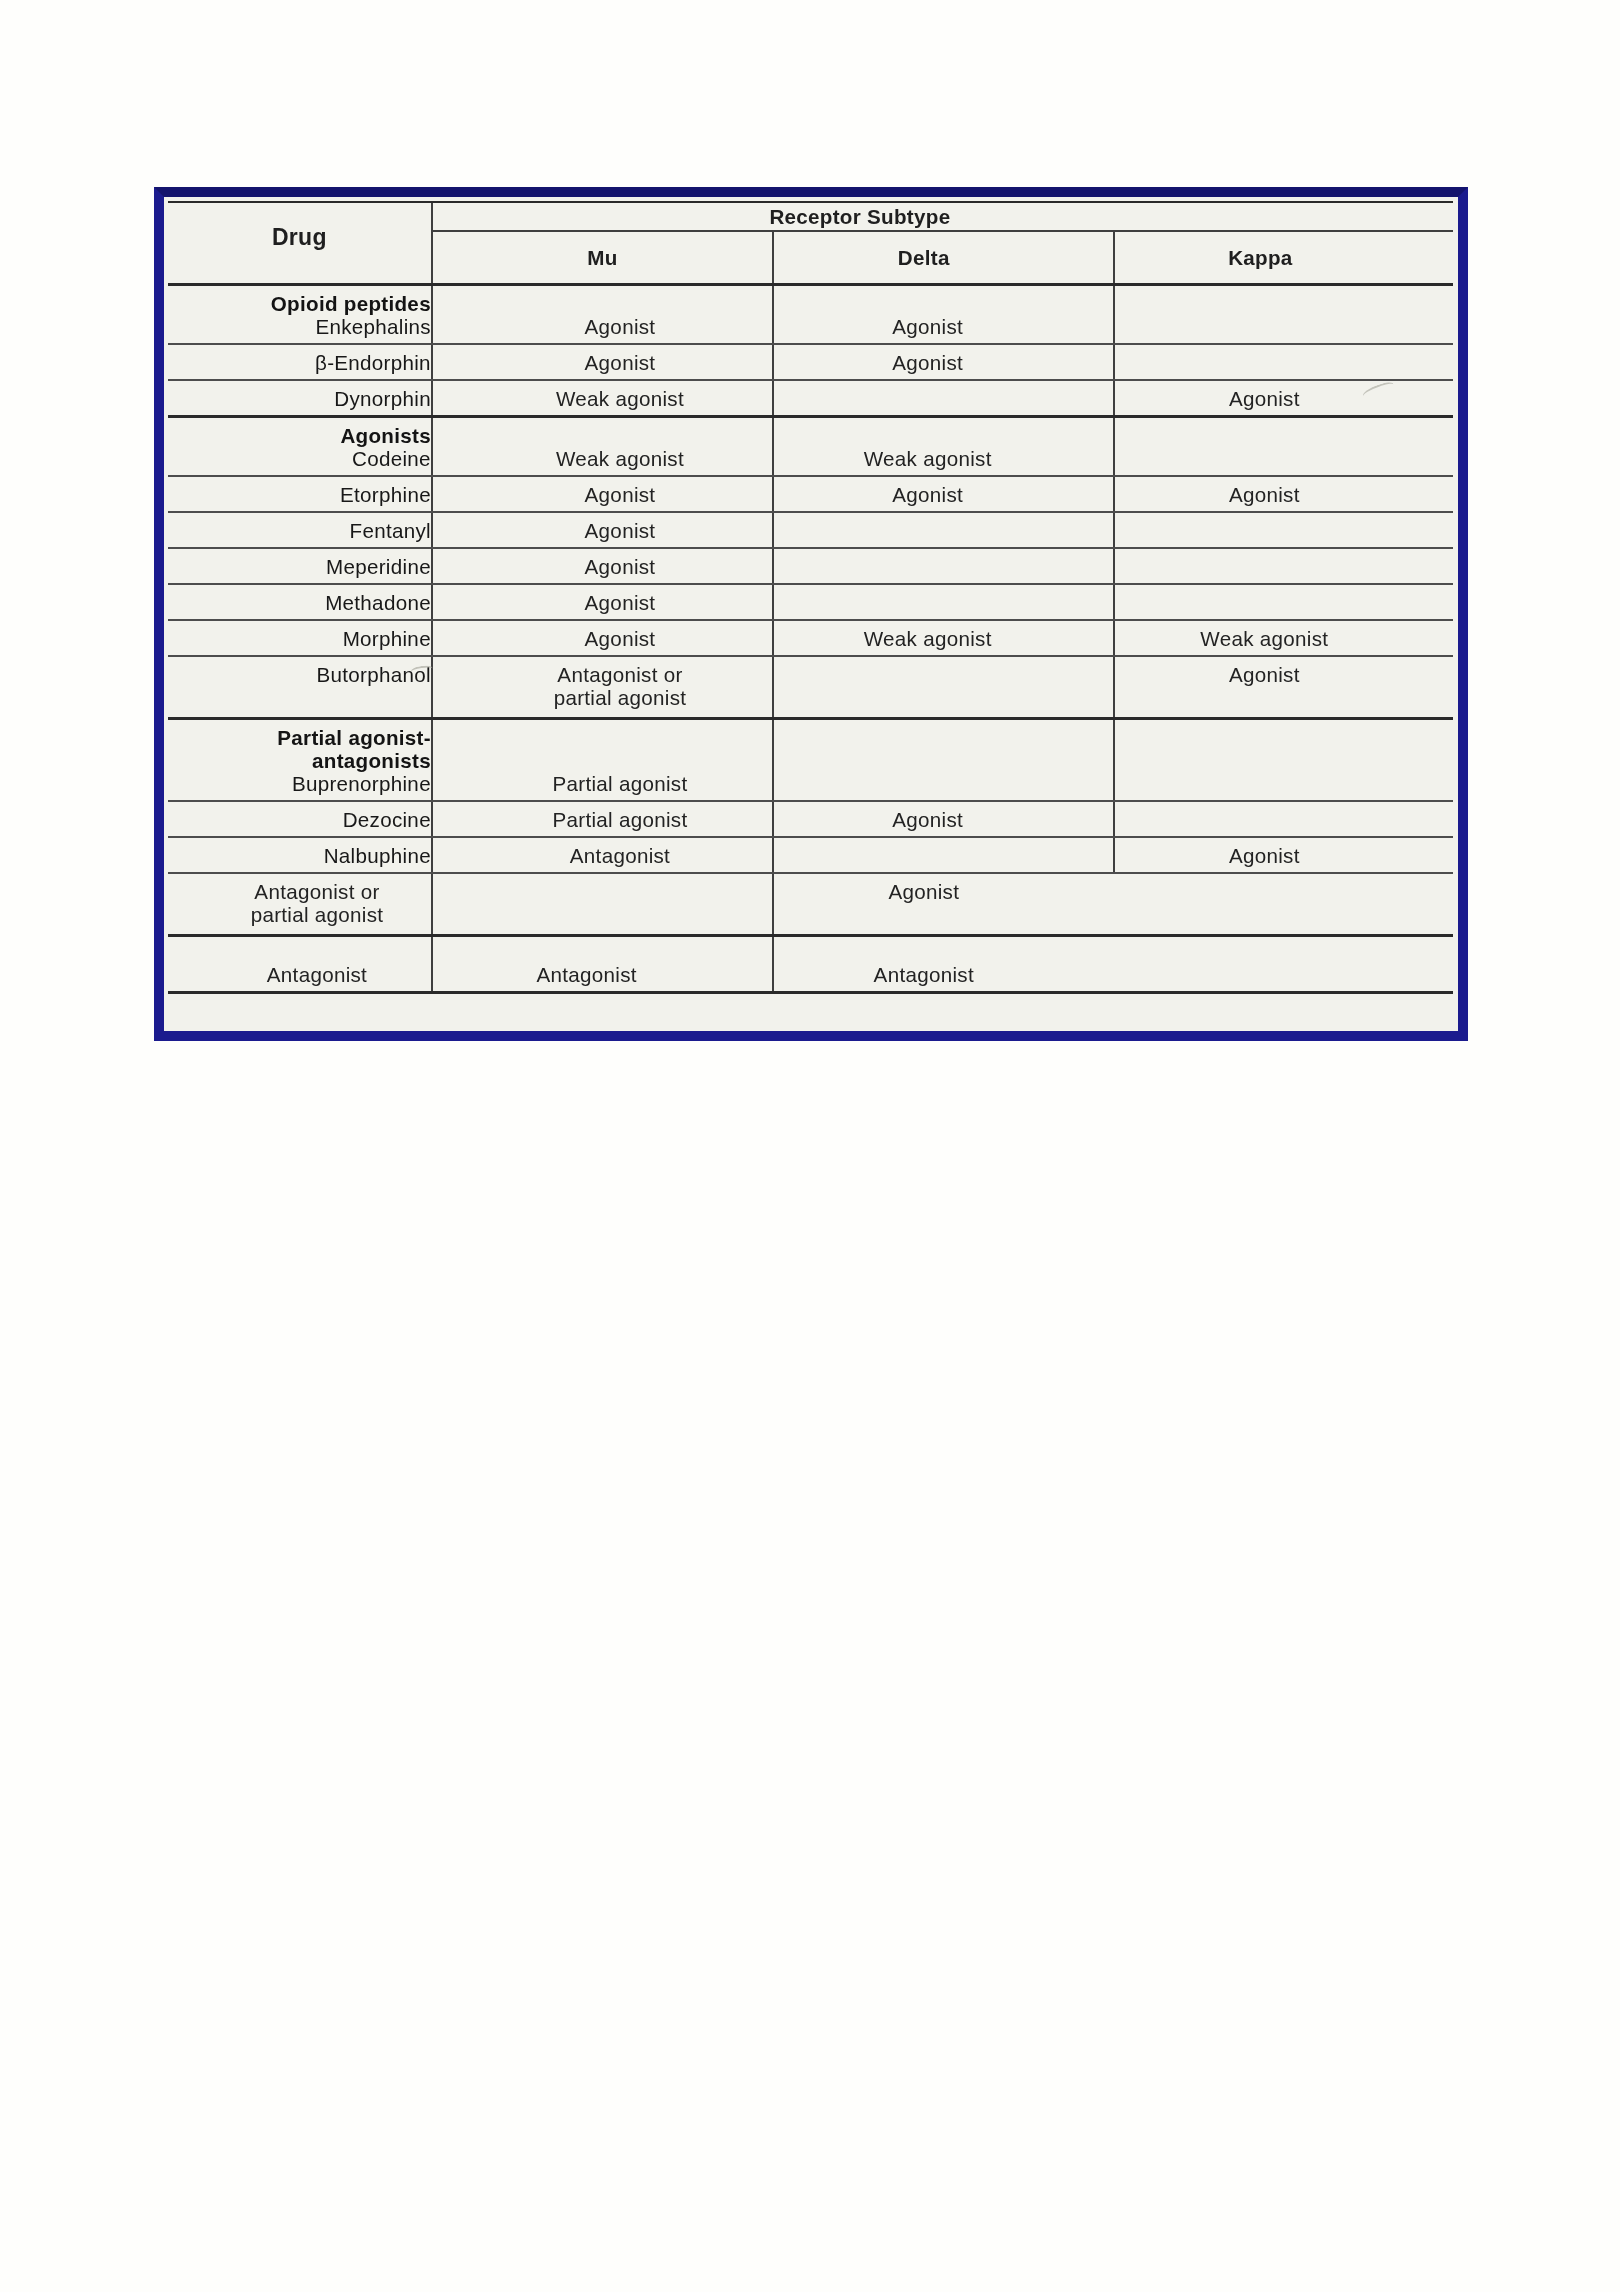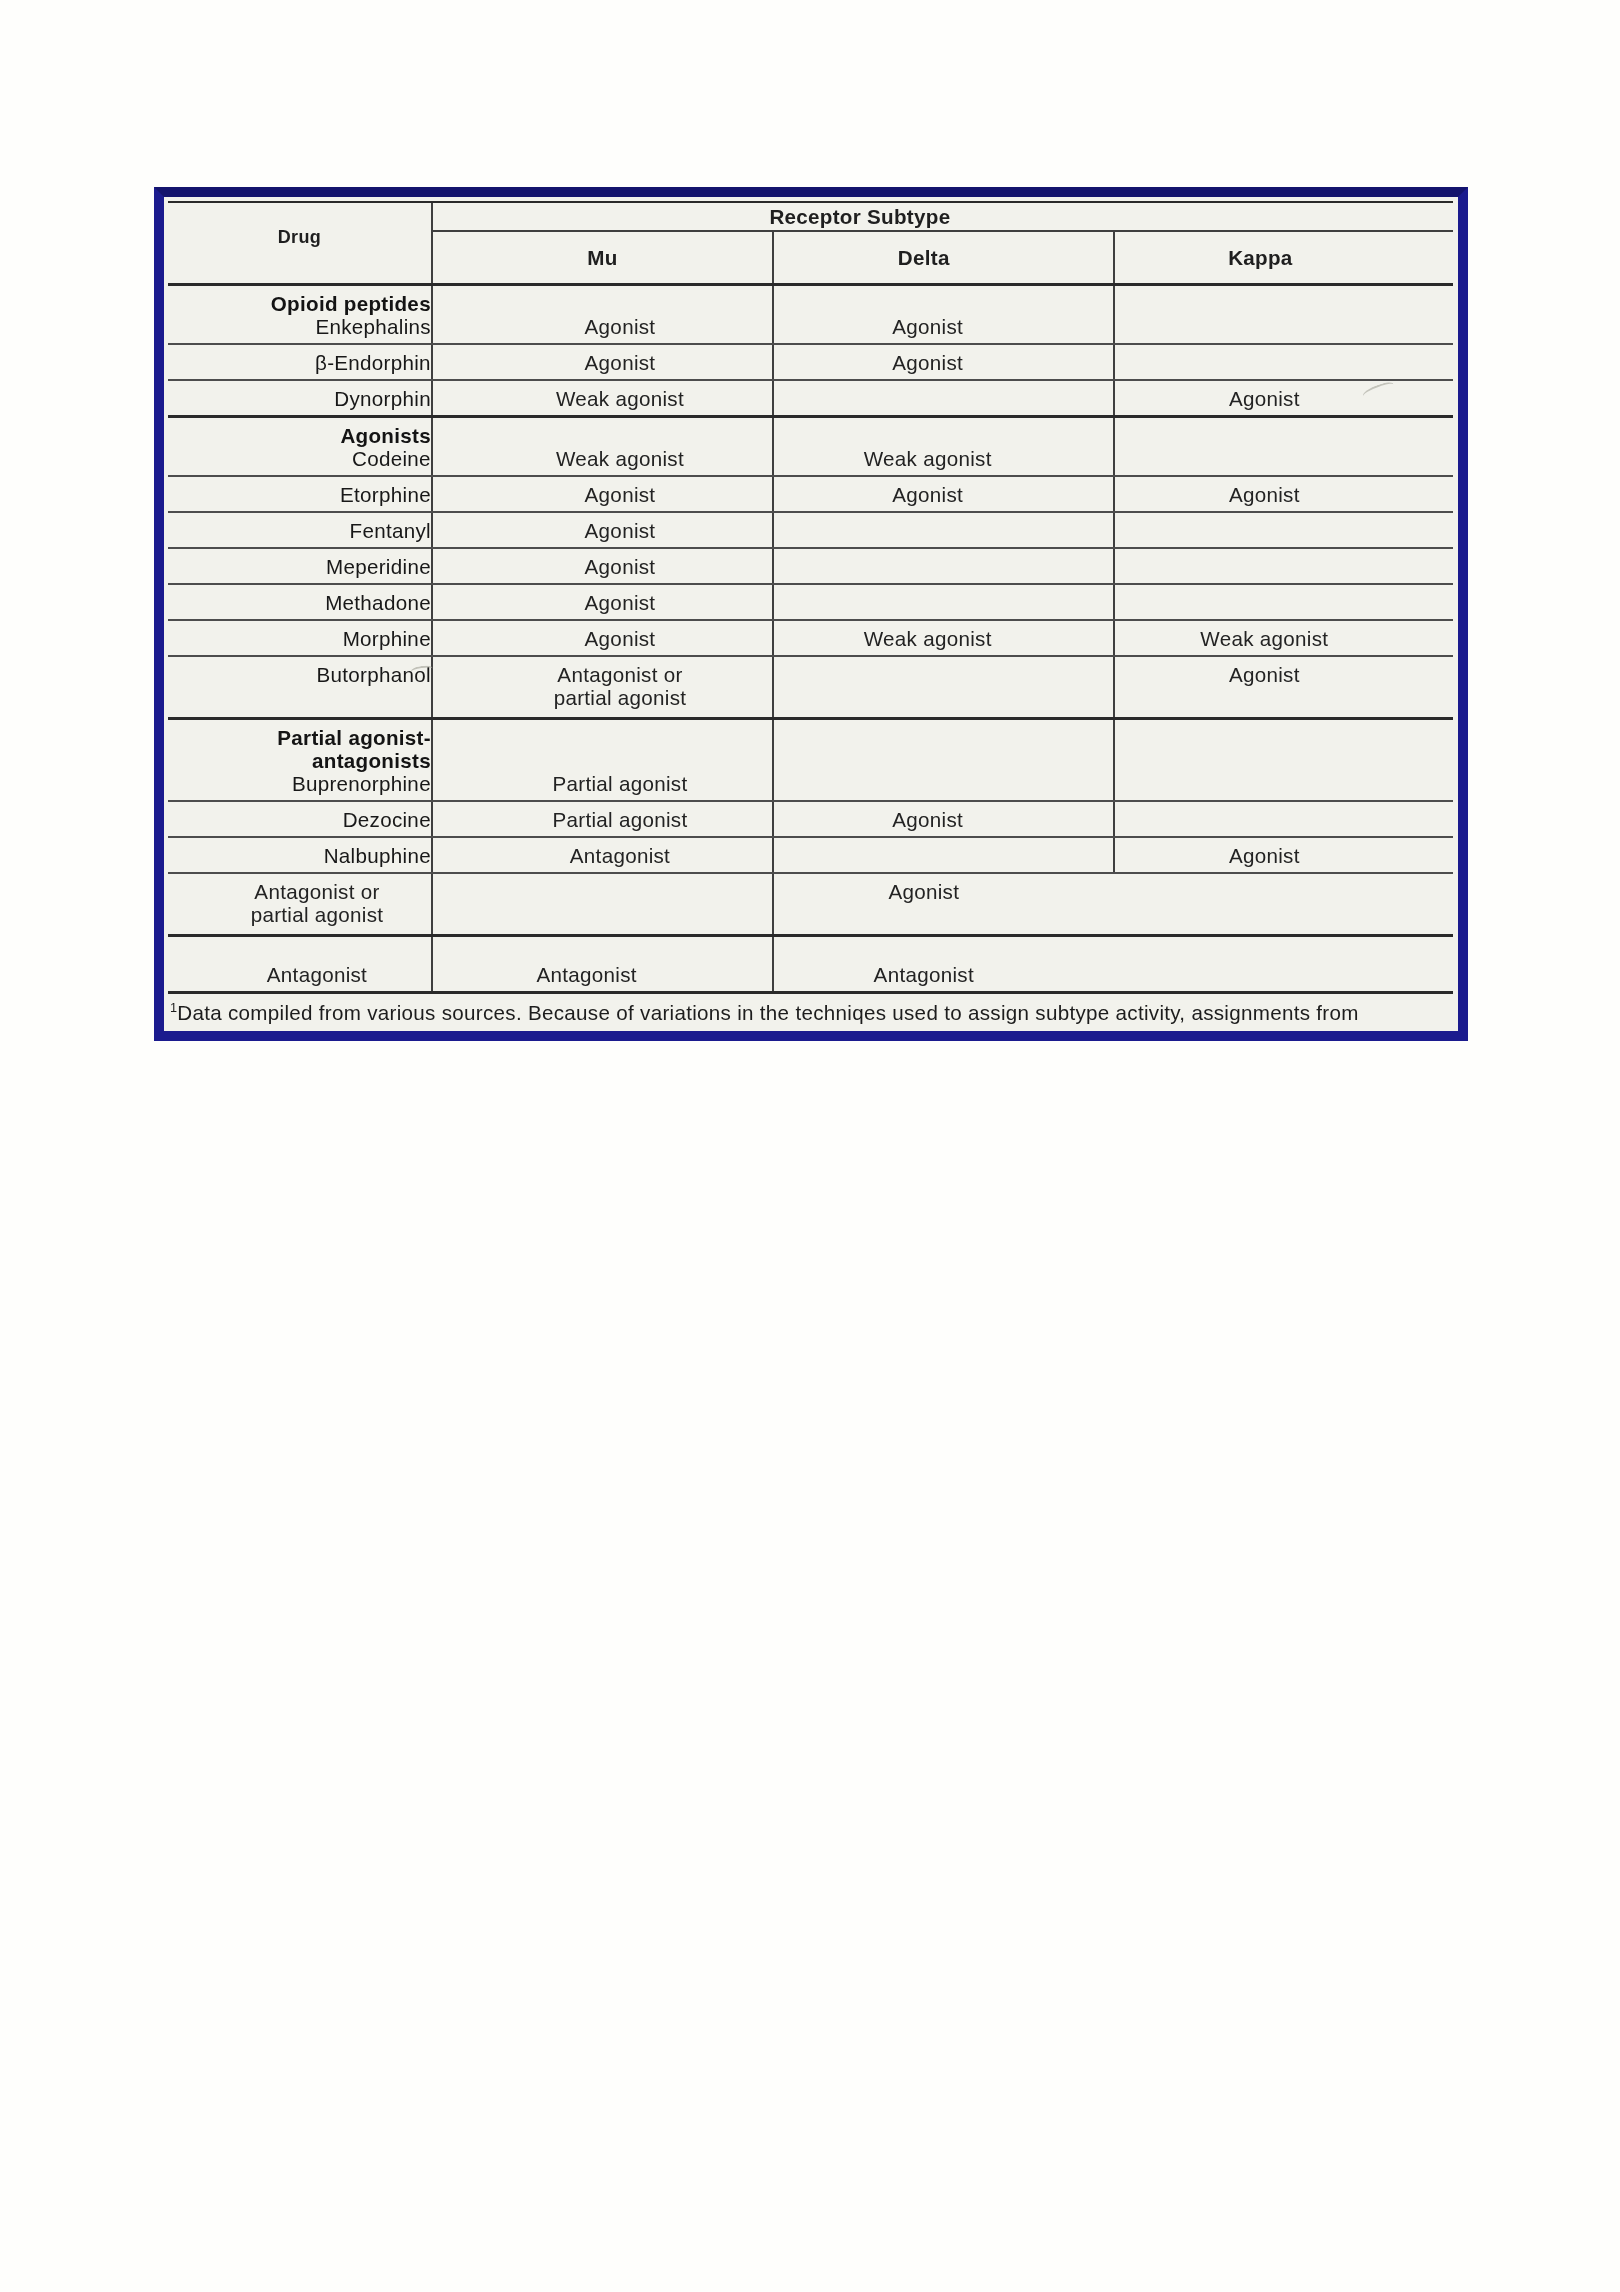--- a/index.html
+++ b/index.html
@@ -37,21 +37,21 @@
     display: grid;
     grid-template-columns: 263px 1022px;
     border-bottom: 3.9px solid var(--ruledark, #2a2a2a);
   }
   .drug-hdr {
     height: 69px;
     display: flex;
     align-items: center;
     justify-content: center;
     font-weight: bold;
-    font-size: 18px;
+    font-size: 23px;
   }
   .rs-area {
     border-left: 2px solid var(--vline, #3f3f3f);
     display: flex;
     flex-direction: column;
     height: 80px;
   }
   .rs-cell {
     height: 27.4px;
     border-bottom: 2px solid var(--vline, #3f3f3f);
@@ -274,22 +274,18 @@
 partial agonist</span></div>
             <div class="cell val"><span class="delta"></span></div>
             <div class="cell val"><span class="kappa">Agonist</span></div>
           </div>
           <div class="row group last">
             <div class="cell val"><span class="mu">Antagonist</span></div>
             <div class="cell val"><span class="delta">Antagonist</span></div>
             <div class="cell val"><span class="kappa">Antagonist</span></div>
           </div>
         </div>
-      <div class="footnote">
-        <div><sup>1</sup><span>Data compiled from various sources. Because of variations in the techniqes used to assign subtype activity, assignments from</span></div>
-        <div>one source may vary from those of another. See text for additional details.</div>
-      </div>
     </div>
     <div class="smudge1"></div>
     <div class="smudge2"></div>
   </div>
 </div>
 
 
 </body></html>

